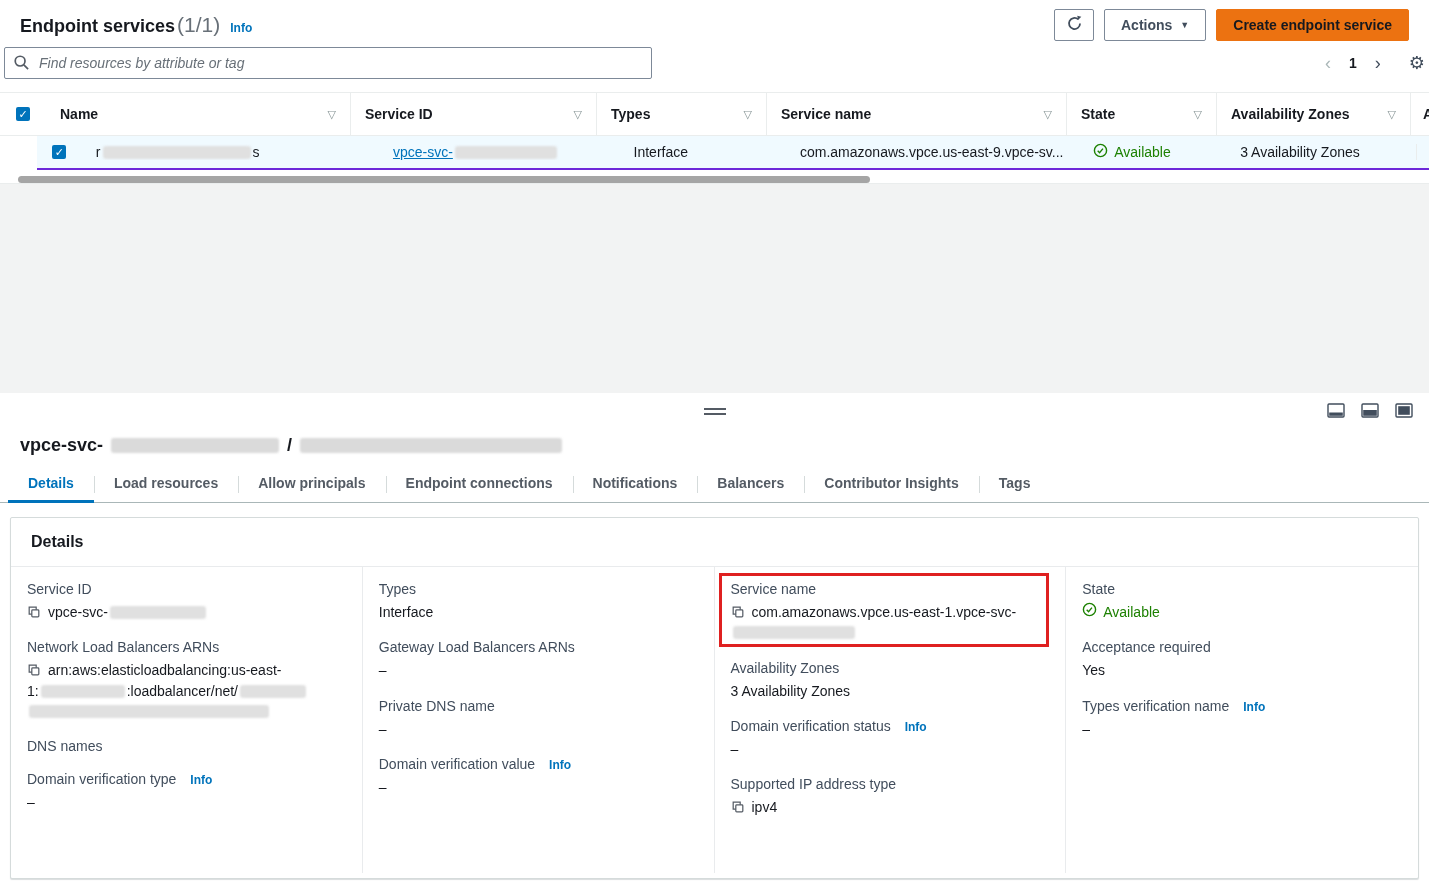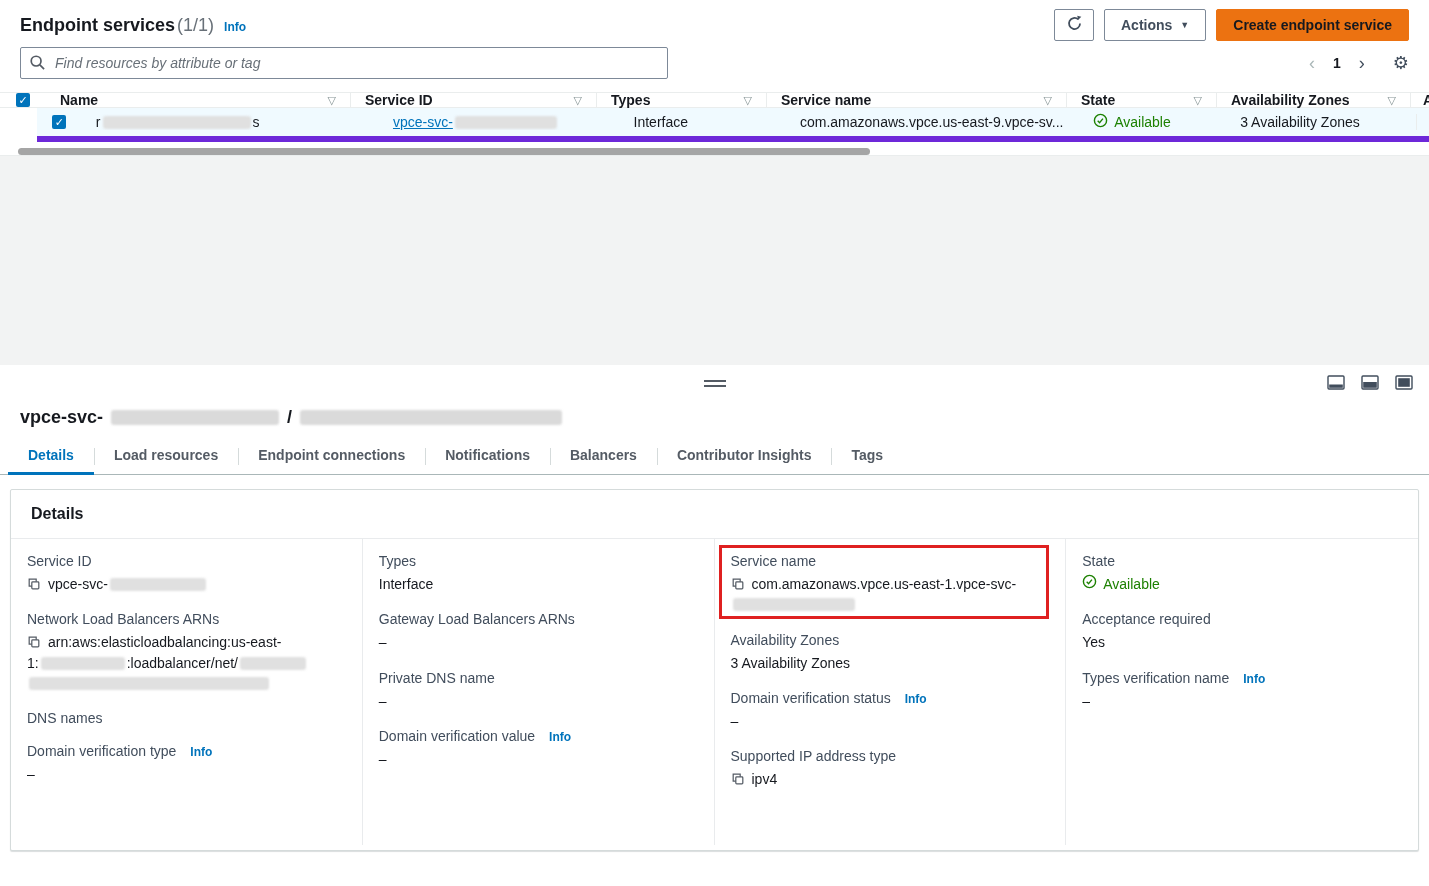--- a/index.html
+++ b/index.html
@@ -12,73 +12,73 @@
   }
   .page { width: 1429px; height: 886px; position: relative; background: #fff; }
 
   
   .topbar {
     display: flex; justify-content: space-between; align-items: center;
     padding: 8px 20px 4px 20px; height: 46px;
   }
   .title-group { display: flex; align-items: baseline; gap: 2px; }
   .page-title { font-size: 18px; font-weight: 700; }
-  .page-count { font-size: 18px; font-weight: 400; color: #687078; }
+  .page-count { font-size: 21px; font-weight: 400; color: #687078; }
   .info-link { font-size: 12px; font-weight: 700; color: #0073bb; margin-left: 8px; cursor: pointer; }
   .topbar-actions { display: flex; align-items: center; gap: 10px; }
   .btn {
     height: 32px; border: 1px solid #7d8998; border-radius: 2px; background: #fff;
     display: inline-flex; align-items: center; gap: 8px; padding: 0 16px;
     font-weight: 700; font-size: 14px; color: #414d5c; cursor: pointer;
   }
   .btn-icon { width: 40px; justify-content: center; padding: 0; }
   .btn-primary { background: #ec7211; border-color: #ec7211; color: #16191f; }
   .caret { font-size: 9px; color: #414d5c; }
 
   
-  .search-row { display: flex; align-items: center; justify-content: space-between; padding: 0 20px; height: 34px; }
+  .search-row { display: flex; align-items: center; justify-content: space-between; padding: 0 4px; height: 34px; }
   .search-box { position: relative; width: 648px; }
   .search-input {
     width: 100%; height: 32px; border: 1px solid #7d8998; border-radius: 2px;
     padding: 0 10px 0 34px; font-size: 14px; font-family: inherit; color: #16191f; outline: none;
   }
   .search-input::placeholder { font-style: italic; color: #687078; }
   .search-icon-wrap { position: absolute; left: 9px; top: 7px; }
   .pagination { display: flex; align-items: center; gap: 10px; }
   .page-chevron { font-size: 18px; line-height: 1; cursor: pointer; padding: 0 4px; }
   .page-chevron.disabled { color: #aab7b8; }
   .page-chevron.enabled { color: #414d5c; }
   .page-num { font-weight: 700; padding: 0 4px; }
   .gear { font-size: 18px; color: #414d5c; margin-left: 14px; cursor: pointer; }
 
   
   .table { margin-top: 12px; }
   .thead {
-    display: flex; align-items: stretch; height: 16px;
+    display: flex; align-items: stretch; height: 44px;
     border-top: 1px solid #eaeded; border-bottom: 1px solid #eaeded;
     font-weight: 700;
   }
   .th {
     display: flex; align-items: center; justify-content: space-between;
     padding: 0 14px; cursor: pointer;
   }
   .th + .th { border-left: 1px solid #eaeded; }
   .filter-glyph { color: #879596; font-size: 11px; margin-left: 8px; }
   .cell-check { width: 46px; display: flex; align-items: center; justify-content: center; }
   .checkbox {
     width: 14px; height: 14px; background: #0073bb; border-radius: 2px; cursor: pointer;
     display: flex; align-items: center; justify-content: center;
   }
   .checkbox::after { content: "✓"; color: #fff; font-size: 11px; line-height: 1; }
   .w-name { width: 304px; } .w-sid { width: 246px; } .w-types { width: 170px; }
   .w-sname { width: 300px; } .w-state { width: 150px; } .w-az { width: 194px; }
   .w-last { flex: 1; overflow: hidden; padding: 0 0 0 12px !important; border-left: 1px solid #eaeded; }
   .trow {
     display: flex; align-items: center; height: 34px; background: #f0faff;
-    border-bottom: 6px solid #6d28d9; cursor: pointer; margin-left: 37px;
+    border-bottom: 2px solid #6d28d9; cursor: pointer; margin-left: 37px;
   }
   .td { padding: 0 14px; white-space: nowrap; overflow: hidden; }
   .link { color: #0073bb; text-decoration: underline; cursor: pointer; }
   .status-ok { display: inline-flex; align-items: center; gap: 6px; color: #1d8102; }
   .az-link { color: #16191f; cursor: pointer; }
   .scrollbar-track { padding: 0 18px; margin-top: 6px; height: 7px; }
   .scrollbar-thumb { width: 852px; height: 7px; background: #a5a5a5; border-radius: 4px; cursor: pointer; }
 
   
   .gray-gap { height: 210px; background: #f2f3f3; border-top: 1px solid #eaeded; }
@@ -275,20 +275,21 @@
   <div class="panel-title">
     <span>vpce-svc-</span>
       <span class="redact big" style="width:168px"></span>
     <span>/</span>
     <span class="redact big" style="width:262px"></span>
   </div>
 
   <div class="tabs">
     <div class="tab active">Details</div>
     <div class="tab">Load resources</div>
+    <div class="tab">Allow principals</div>
     <div class="tab">Endpoint connections</div>
     <div class="tab">Notifications</div>
     <div class="tab">Balancers</div>
     <div class="tab">Contributor Insights</div>
     <div class="tab">Tags</div>
   </div>
 
   <div class="details-card">
     <div class="card-head">Details</div>
     <div class="card-body">

